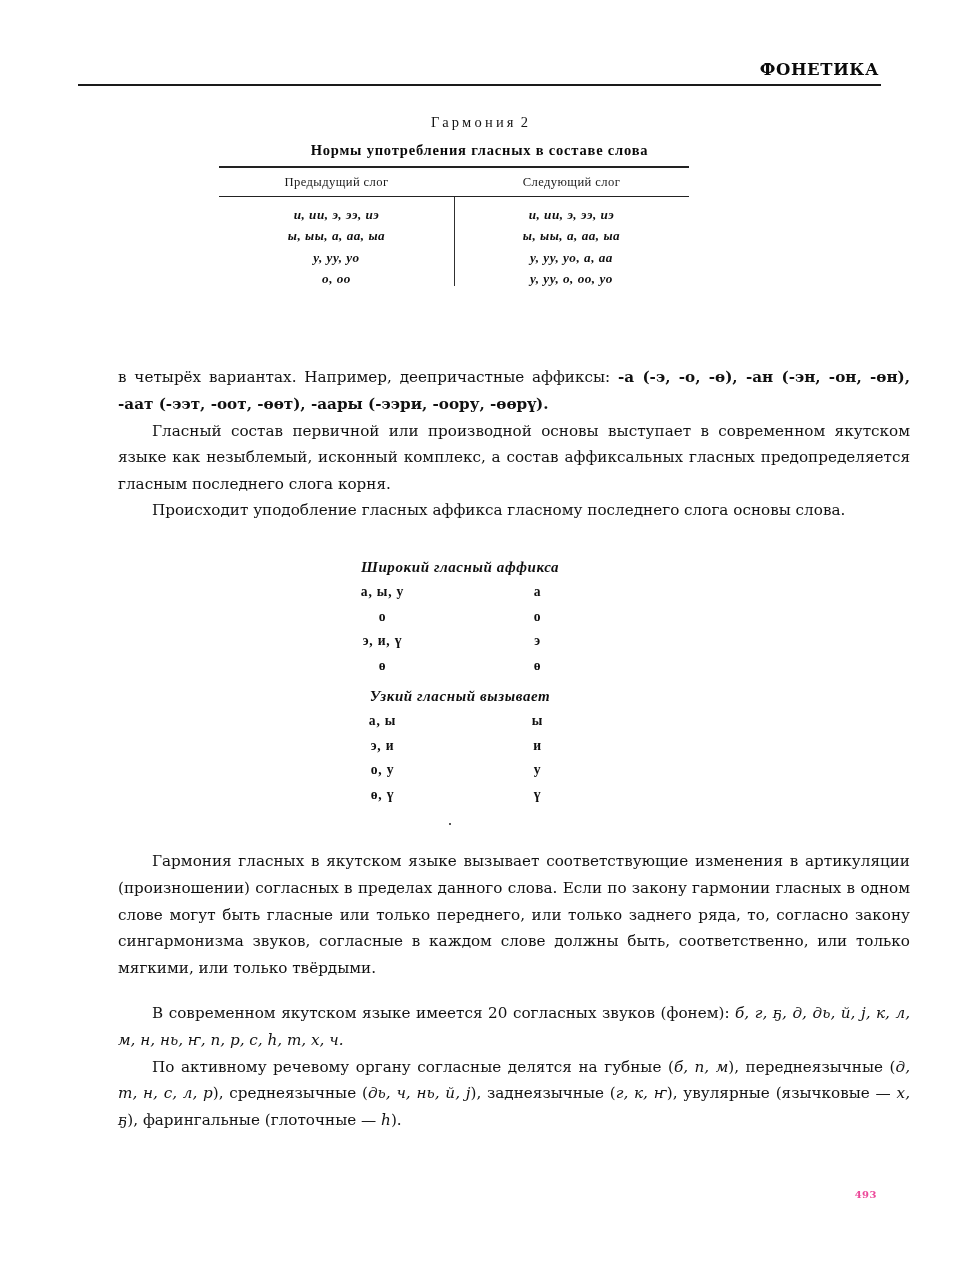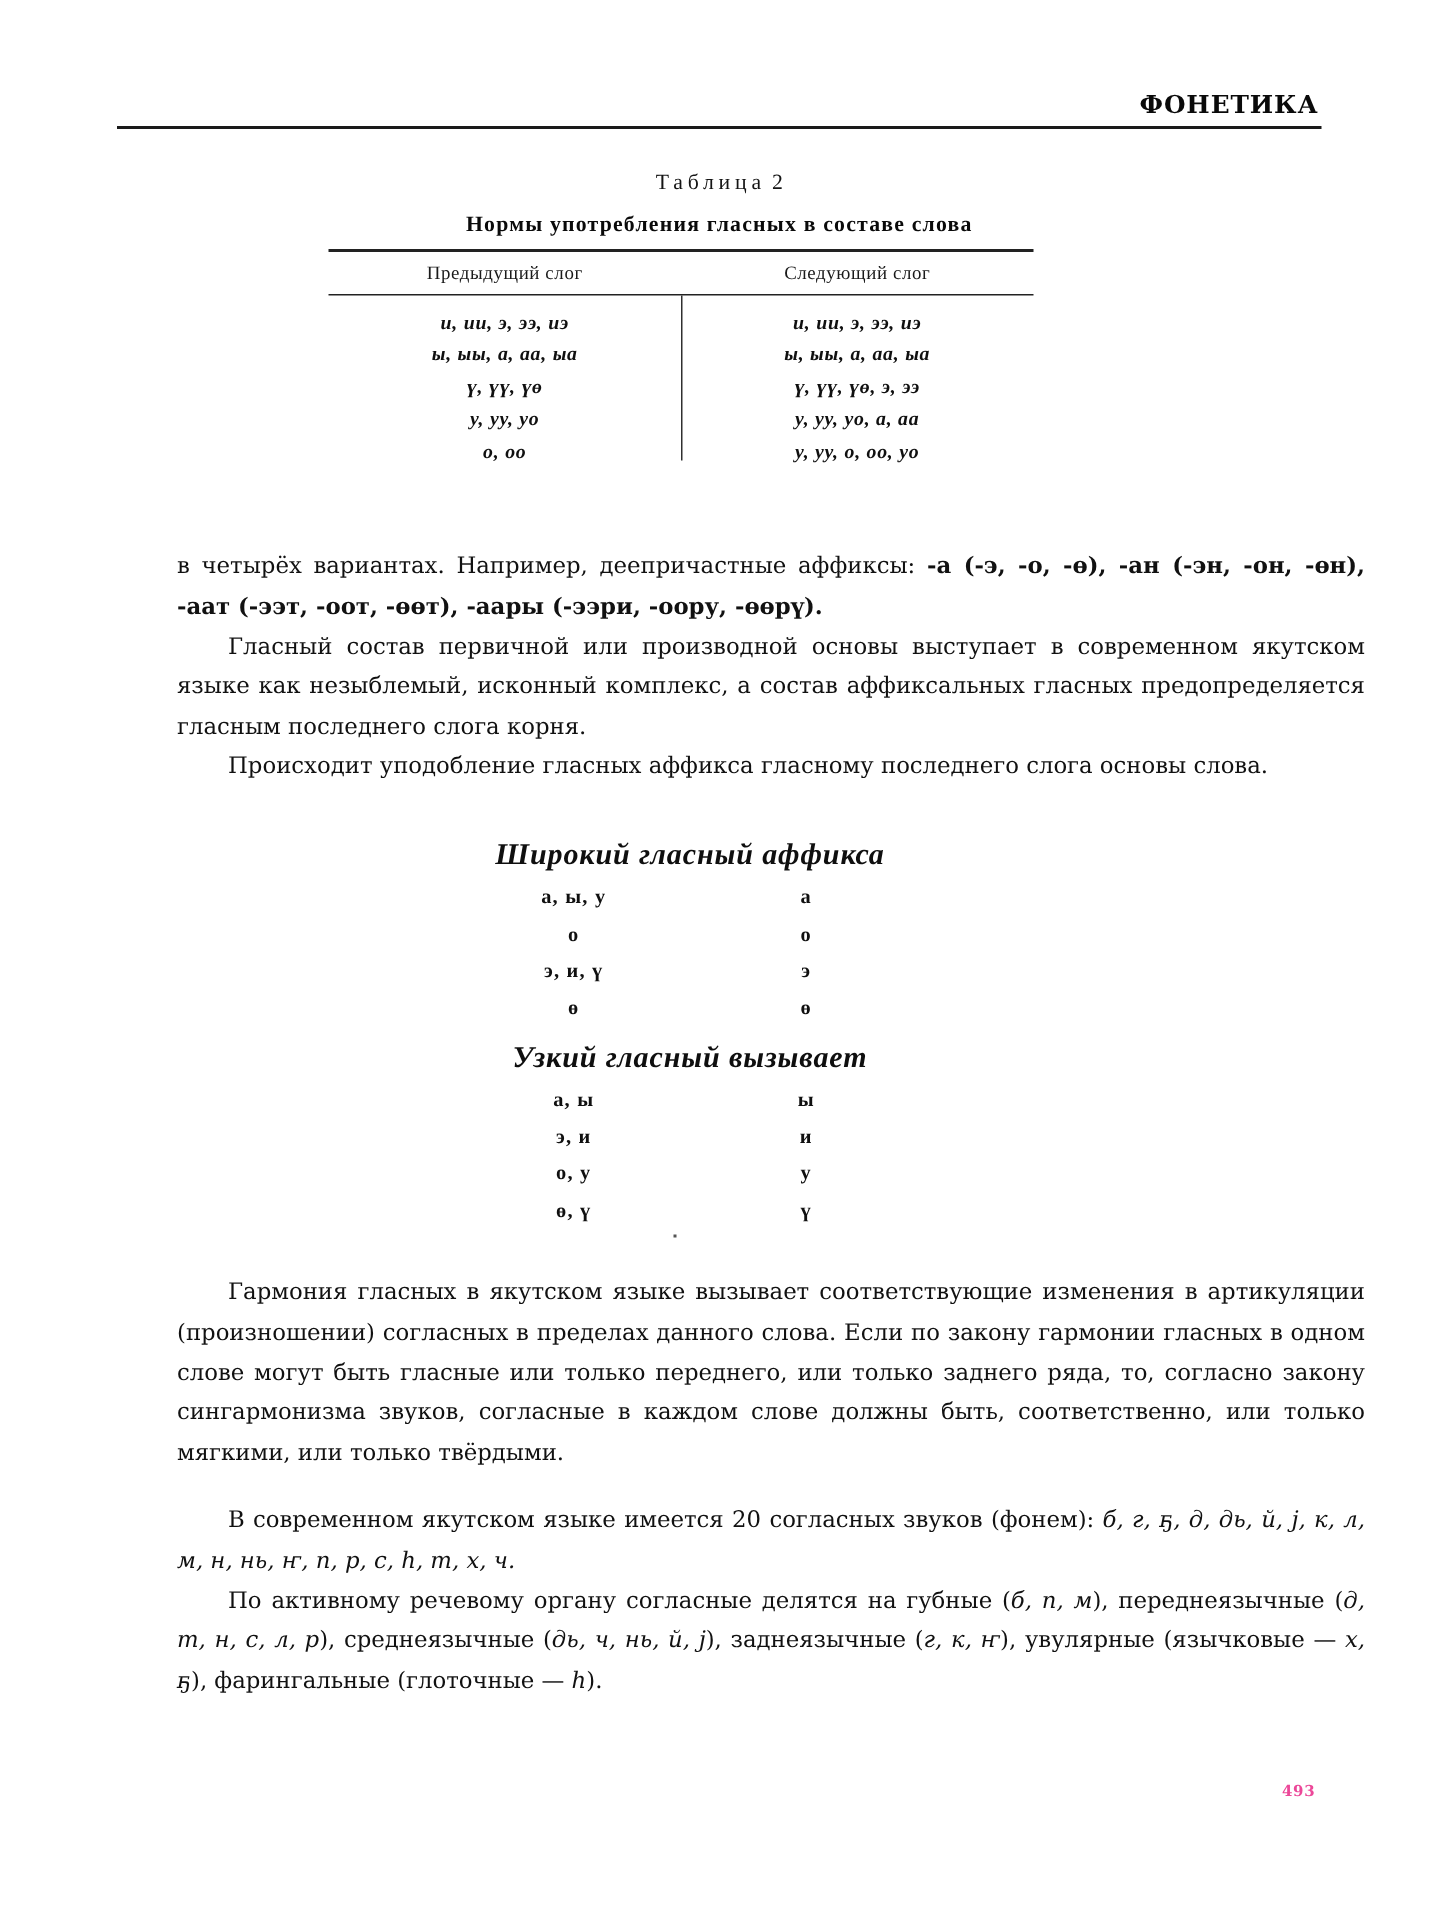--- a/index.html
+++ b/index.html
@@ -162,21 +162,21 @@
   }
   .tbl2 .colhead .c {
     flex: 1 1 50%;
     text-align: center;
   }
   .tbl2 .colhead .c .l2 { display: block; }
   .tbl2 .sec {
     text-align: center;
     font-style: italic;
     font-weight: 700;
-    font-size: 20px;
+    font-size: 15px;
     letter-spacing: 0.6px;
     color: #0f0f0f;
     margin-top: 9px;
     margin-bottom: 4px;
   }
   .tbl2 .sec.second { margin-top: 10px; }
   .tbl2 .prow {
     display: flex;
     height: 24.5px;
     align-items: center;
@@ -213,21 +213,21 @@
 <body>
 
 <div class="page">
 
   <div class="runhead-wrap">
     <div class="runhead">ФОНЕТИКА</div>
     <div class="runhead-rule"></div>
   </div>
 
   <div class="tbl-number">
-    <span>Таблица</span><span class="num">2</span>
+    <span>Гармония</span><span class="num">2</span>
   </div>
   <div class="tbl-title">Нормы употребления гласных в составе слова</div>
 
   <div class="tbl1">
     <div class="rule"></div>
     <div class="hdr">
       <div class="cell">Предыдущий слог</div>
       <div class="cell">Следующий слог</div>
     </div>
     <div class="rule thin"></div>
@@ -235,24 +235,20 @@
       <div class="vrule"></div>
       <div class="row">
         <div class="cell">и, ии, э, ээ, иэ</div>
         <div class="cell">и, ии, э, ээ, иэ</div>
       </div>
       <div class="row">
         <div class="cell">ы, ыы, а, аа, ыа</div>
         <div class="cell">ы, ыы, а, аа, ыа</div>
       </div>
       <div class="row">
-        <div class="cell">ү, үү, үө</div>
-        <div class="cell">ү, үү, үө, э, ээ</div>
-      </div>
-      <div class="row">
         <div class="cell">у, уу, уо</div>
         <div class="cell">у, уу, уо, а, аа</div>
       </div>
       <div class="row">
         <div class="cell">о, оо</div>
         <div class="cell">у, уу, о, оо, уо</div>
       </div>
     </div>
   </div>
 

